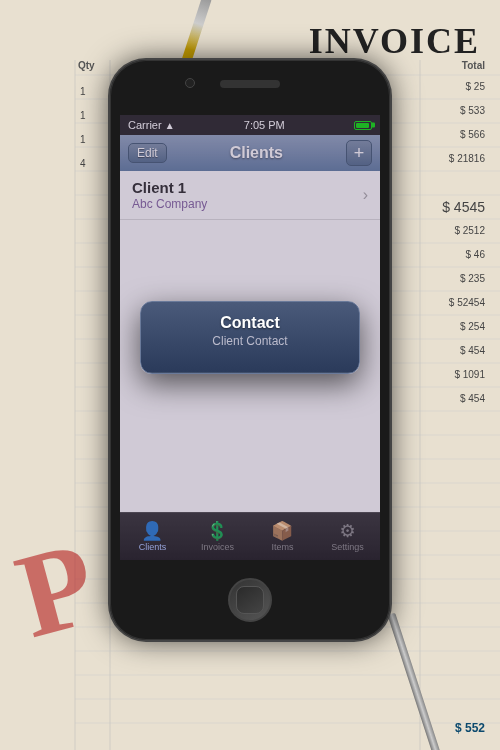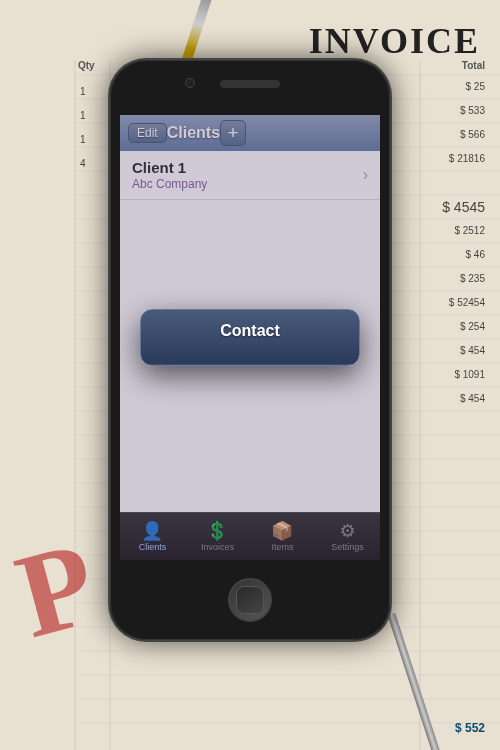--- a/index.html
+++ b/index.html
@@ -177,21 +177,21 @@
       background: #0d0;
       border-radius: 1px;
     }
 
     
     .nav-bar {
       background: linear-gradient(to bottom, #8fa3be, #5a7aa0);
       padding: 6px 8px;
       display: flex;
       align-items: center;
-      justify-content: flex-start;
+      justify-content: space-between;
       height: 36px;
     }
 
     .nav-edit-btn {
       background: linear-gradient(to bottom, #7a8fa8, #4d6a8a);
       border: 1px solid #3a5570;
       border-radius: 5px;
       color: white;
       font-size: 12px;
       padding: 2px 8px;
@@ -422,39 +422,50 @@
 </div>
 
 <div style="position:absolute;bottom:-20px;right:80px;width:8px;height:160px;background:linear-gradient(to right,#777,#ccc,#888);transform:rotate(-18deg);z-index:2;border-radius:2px;"></div>
 
 <div class="phone-frame">
   <div class="phone-speaker"></div>
   <div class="phone-camera"></div>
 
   <div class="phone-screen">
 
+    <div class="status-bar">
+      <div class="status-carrier">
+        <span>Carrier</span>
+        <span class="wifi-icon">▲</span>
+      </div>
+      <span style="font-size:11px;color:white;font-weight:500;">7:05 PM</span>
+      <div class="battery-icon">
+        <div class="battery-fill"></div>
+      </div>
+    </div>
 
     <div class="nav-bar">
       <button class="nav-edit-btn">Edit</button>
       <span class="nav-title">Clients</span>
       <div class="nav-add-btn">+</div>
     </div>
 
     <div class="client-item">
       <div>
         <div class="client-name">Client 1</div>
         <div class="client-company">Abc Company</div>
       </div>
       <span class="chevron">›</span>
     </div>
 
     <div class="modal-overlay">
       <div class="contact-dialog">
         <div class="dialog-header">
           <div class="dialog-title">Contact</div>
+          <div class="dialog-subtitle">Client Contact</div>
         </div>
       </div>
     </div>
 
     <div class="tab-bar">
       <div class="tab-item active">
         <span class="tab-icon">👤</span>
         <span class="tab-label">Clients</span>
       </div>
       <div class="tab-item">

